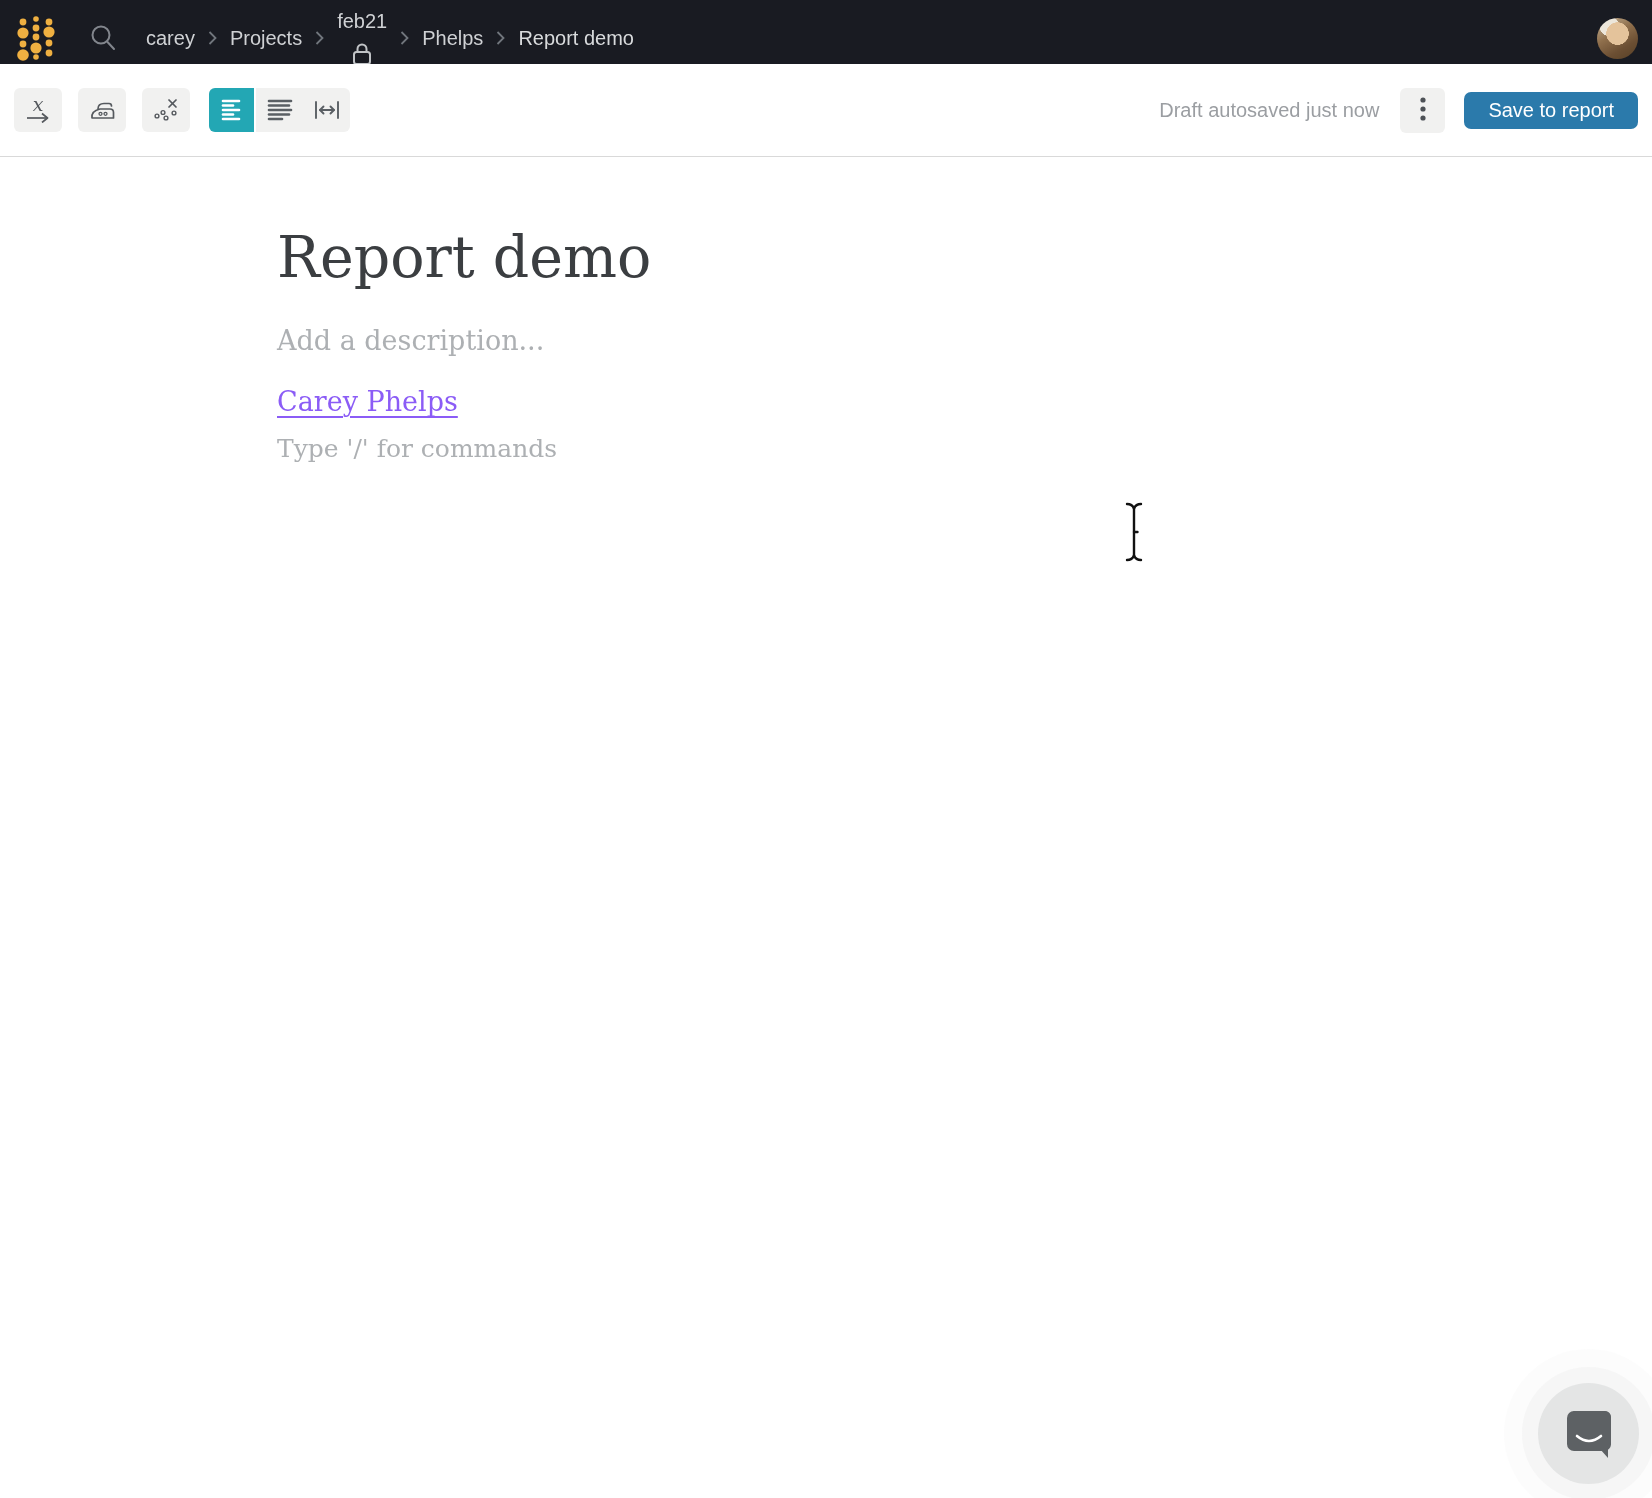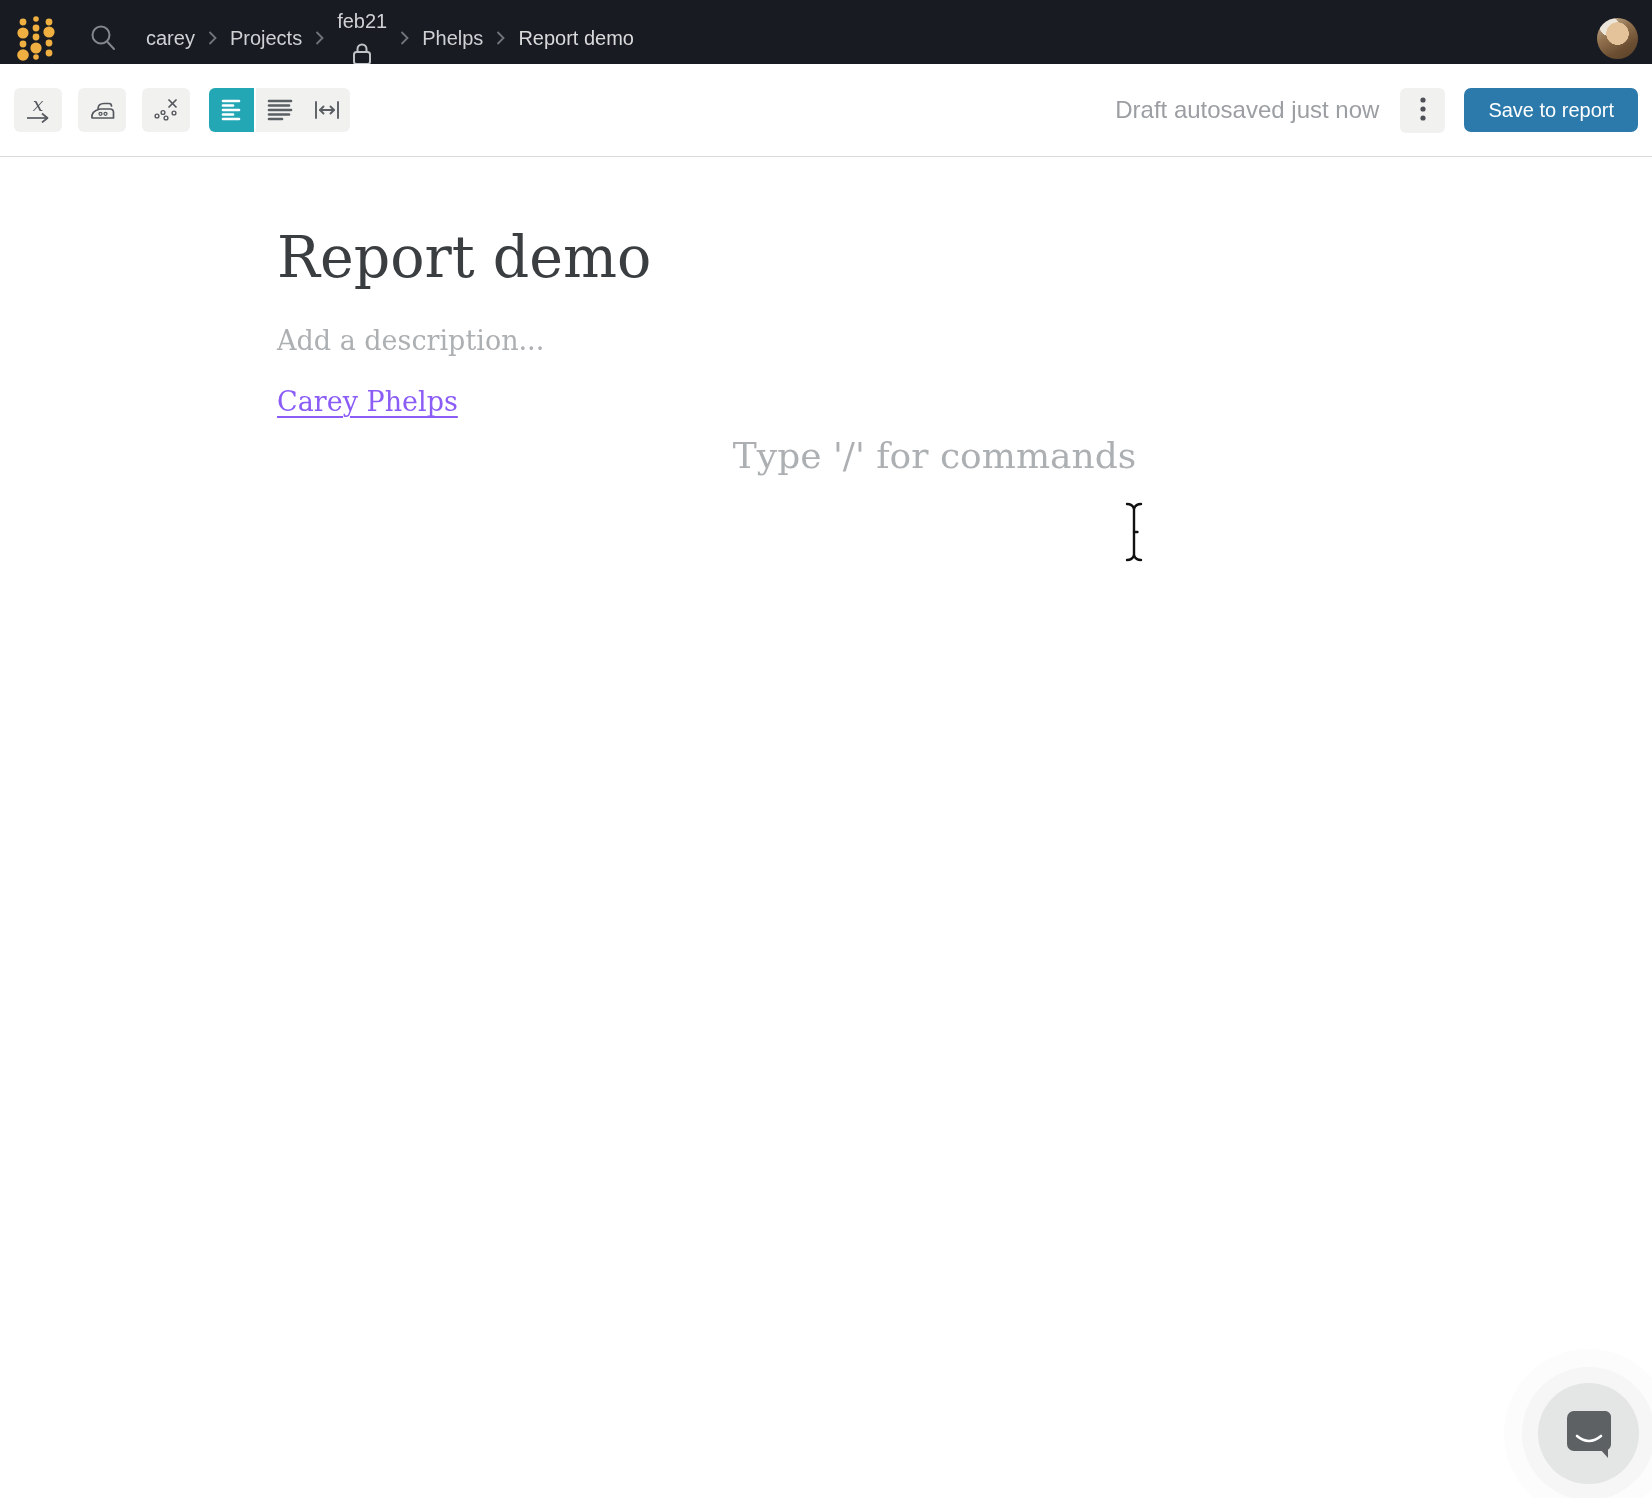--- a/index.html
+++ b/index.html
@@ -58,28 +58,28 @@
     display: flex; border-radius: 6px; overflow: hidden;
     background: #f1f1f0; margin-left: 3px;
   }
   .width-seg {
     width: 47px; height: 44px; border: none; background: transparent;
     display: flex; align-items: center; justify-content: center; cursor: pointer;
   }
   .width-seg.active { background: #23a7b4; border-right: 2px solid #ffffff; }
 
   .toolbar-right { margin-left: auto; display: flex; align-items: center; }
-  .autosave-status { font-size: 24px; color: #9b9ea2; margin-right: 21px; }
+  .autosave-status { font-size: 20px; color: #9b9ea2; margin-right: 21px; }
   .kebab-btn {
     width: 45px; height: 45px; border: none; border-radius: 6px;
     background: #f1f1f0; display: flex; align-items: center; justify-content: center;
     cursor: pointer; margin-right: 19px;
   }
   .save-btn {
-    height: 44px; padding: 0 24px; border: none; border-radius: 7px;
+    height: 37px; padding: 0 24px; border: none; border-radius: 7px;
     background: #2b7aab; color: #ffffff; font-size: 20px;
     font-family: "Liberation Sans", sans-serif;
     cursor: pointer;
   }
 
   
   .editor {
     position: absolute; top: 158px; left: 0; right: 0; bottom: 0;
     background: #ffffff;
     padding: 66px 60px 0 277px;
@@ -94,21 +94,21 @@
     margin-bottom: 26px; cursor: text;
   }
   .author-link {
     display: inline-block;
     font-size: 27px; color: #8b5cf6; line-height: 1.3;
     text-decoration: underline; text-underline-offset: 5px;
     text-decoration-thickness: 1.5px;
     margin-bottom: 14px; cursor: pointer;
   }
   .command-placeholder {
-    font-size: 36px; color: #adb0b3; line-height: 1.3; cursor: text; text-align: center;
+    font-size: 25px; color: #adb0b3; line-height: 1.3; cursor: text;
   }
 
   
   .ibeam-cursor { position: absolute; left: 1124px; top: 501px; pointer-events: none; }
 
   
   .chat-launcher {
     position: absolute; right: 13px; bottom: 14px;
     width: 101px; height: 101px; border-radius: 50%;
     background: #e4e5e5;

